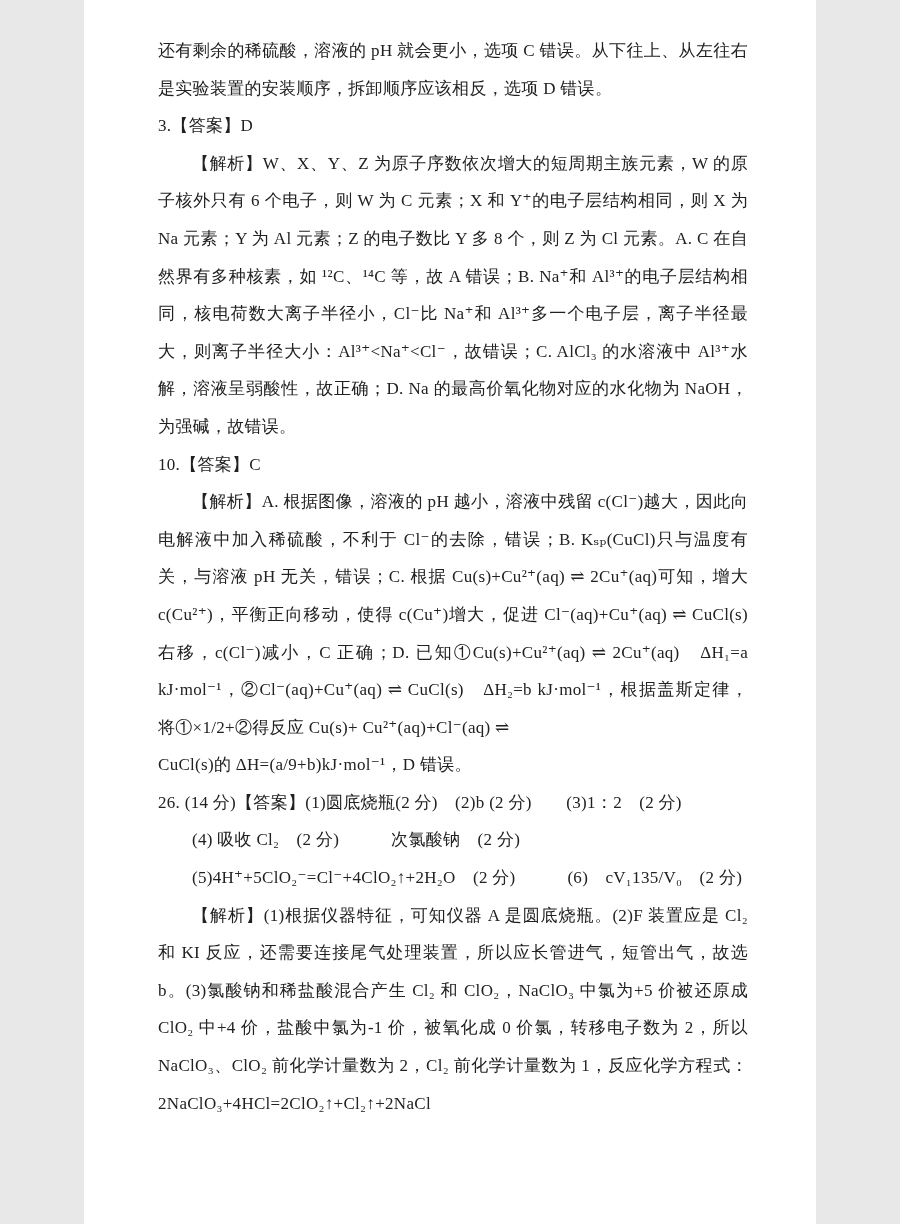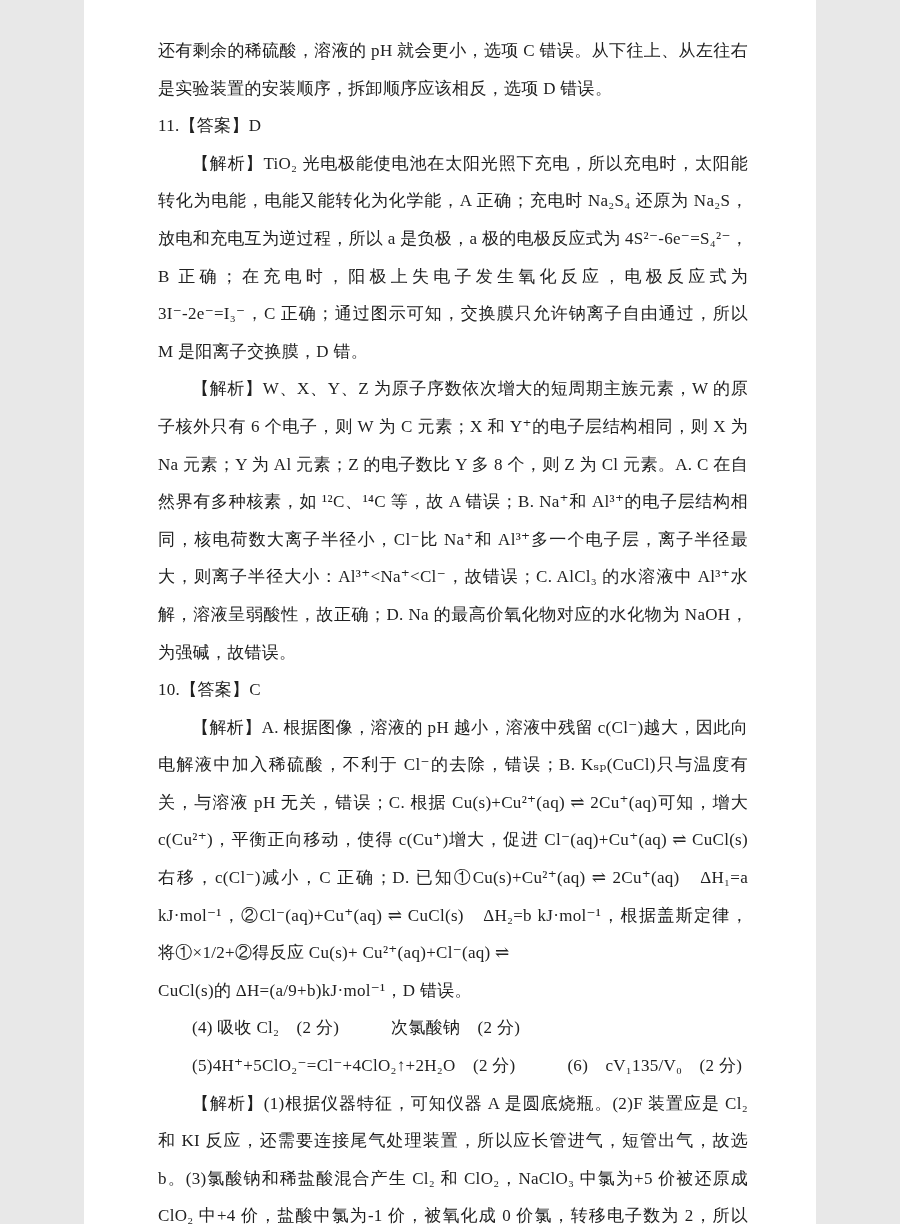--- a/index.html
+++ b/index.html
@@ -38,33 +38,33 @@
     text-indent: 2em;
   }
 </style>
 </head>
 <body>
 
 <div class="page" style="background: rgb(255, 255, 255); color: rgb(33, 33, 33);">
 
   <p class="para">还有剩余的稀硫酸，溶液的 pH 就会更小，选项 C 错误。从下往上、从左往右是实验装置的安装顺序，拆卸顺序应该相反，选项 D 错误。</p>
 
-  <p class="answer-line">11.【答案】D</p>
+  <p class="answer-line">3.【答案】D</p>
 
-  <p class="para indent">【解析】TiO₂ 光电极能使电池在太阳光照下充电，所以充电时，太阳能转化为电能，电能又能转化为化学能，A 正确；充电时 Na₂S₄ 还原为 Na₂S，放电和充电互为逆过程，所以 a 是负极，a 极的电极反应式为 4S²⁻-6e⁻=S₄²⁻，B 正确；在充电时，阳极上失电子发生氧化反应，电极反应式为 3I⁻-2e⁻=I₃⁻，C 正确；通过图示可知，交换膜只允许钠离子自由通过，所以 M 是阳离子交换膜，D 错。</p>
 
 
   <p class="para indent">【解析】W、X、Y、Z 为原子序数依次增大的短周期主族元素，W 的原子核外只有 6 个电子，则 W 为 C 元素；X 和 Y⁺的电子层结构相同，则 X 为 Na 元素；Y 为 Al 元素；Z 的电子数比 Y 多 8 个，则 Z 为 Cl 元素。A. C 在自然界有多种核素，如 ¹²C、¹⁴C 等，故 A 错误；B. Na⁺和 Al³⁺的电子层结构相同，核电荷数大离子半径小，Cl⁻比 Na⁺和 Al³⁺多一个电子层，离子半径最大，则离子半径大小：Al³⁺&lt;Na⁺&lt;Cl⁻，故错误；C. AlCl₃ 的水溶液中 Al³⁺水解，溶液呈弱酸性，故正确；D. Na 的最高价氧化物对应的水化物为 NaOH，为强碱，故错误。</p>
 
   <p class="answer-line">10.【答案】C</p>
 
   <p class="para indent">【解析】A. 根据图像，溶液的 pH 越小，溶液中残留 c(Cl⁻)越大，因此向电解液中加入稀硫酸，不利于 Cl⁻的去除，错误；B. Kₛₚ(CuCl)只与温度有关，与溶液 pH 无关，错误；C. 根据 Cu(s)+Cu²⁺(aq) ⇌ 2Cu⁺(aq)可知，增大 c(Cu²⁺)，平衡正向移动，使得 c(Cu⁺)增大，促进 Cl⁻(aq)+Cu⁺(aq) ⇌ CuCl(s)右移，c(Cl⁻)减小，C 正确；D. 已知①Cu(s)+Cu²⁺(aq) ⇌ 2Cu⁺(aq)　ΔH₁=a kJ·mol⁻¹，②Cl⁻(aq)+Cu⁺(aq) ⇌ CuCl(s)　ΔH₂=b kJ·mol⁻¹，根据盖斯定律，将①×1/2+②得反应 Cu(s)+ Cu²⁺(aq)+Cl⁻(aq) ⇌</p>
 
   <p class="para">CuCl(s)的 ΔH=(a/9+b)kJ·mol⁻¹，D 错误。</p>
 
+  <p class="answer-line">26. (14 分)【答案】(1)圆底烧瓶(2 分)　(2)b (2 分)　　(3)1：2　(2 分)</p>
 
   <p class="answer-line indent">(4) 吸收 Cl₂　(2 分)　　　次氯酸钠　(2 分)</p>
 
   <p class="answer-line indent">(5)4H⁺+5ClO₂⁻=Cl⁻+4ClO₂↑+2H₂O　(2 分)　　　(6)　cV₁135/V₀　(2 分)</p>
 
   <p class="para indent">【解析】(1)根据仪器特征，可知仪器 A 是圆底烧瓶。(2)F 装置应是 Cl₂ 和 KI 反应，还需要连接尾气处理装置，所以应长管进气，短管出气，故选 b。(3)氯酸钠和稀盐酸混合产生 Cl₂ 和 ClO₂，NaClO₃ 中氯为+5 价被还原成 ClO₂ 中+4 价，盐酸中氯为-1 价，被氧化成 0 价氯，转移电子数为 2，所以 NaClO₃、ClO₂ 前化学计量数为 2，Cl₂ 前化学计量数为 1，反应化学方程式：2NaClO₃+4HCl=2ClO₂↑+Cl₂↑+2NaCl</p>
 
 </div>
 
 </body></html>

